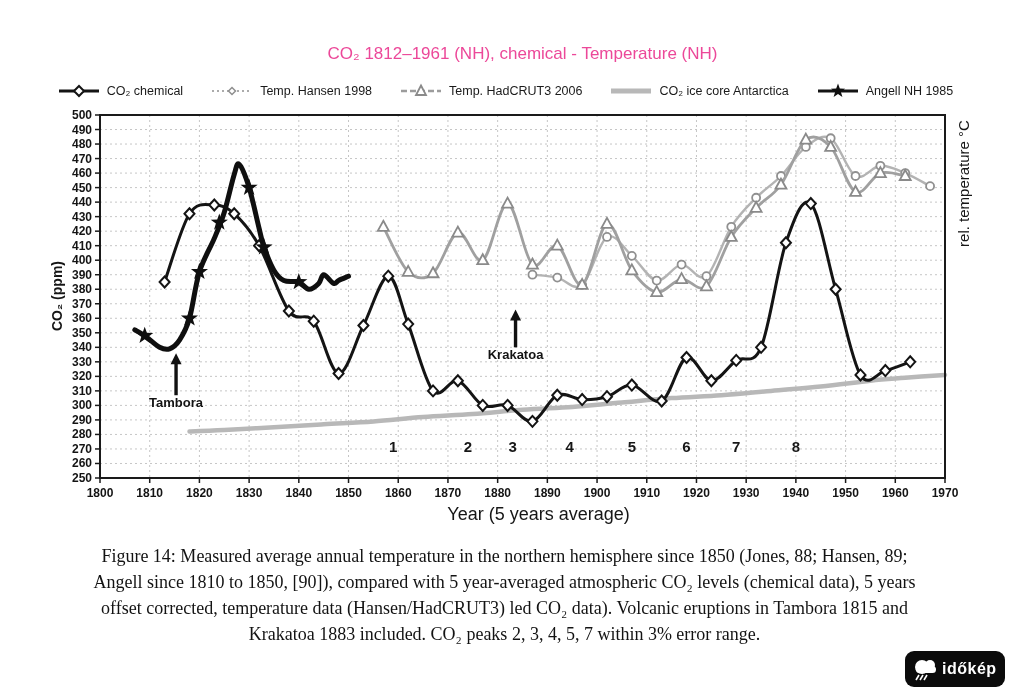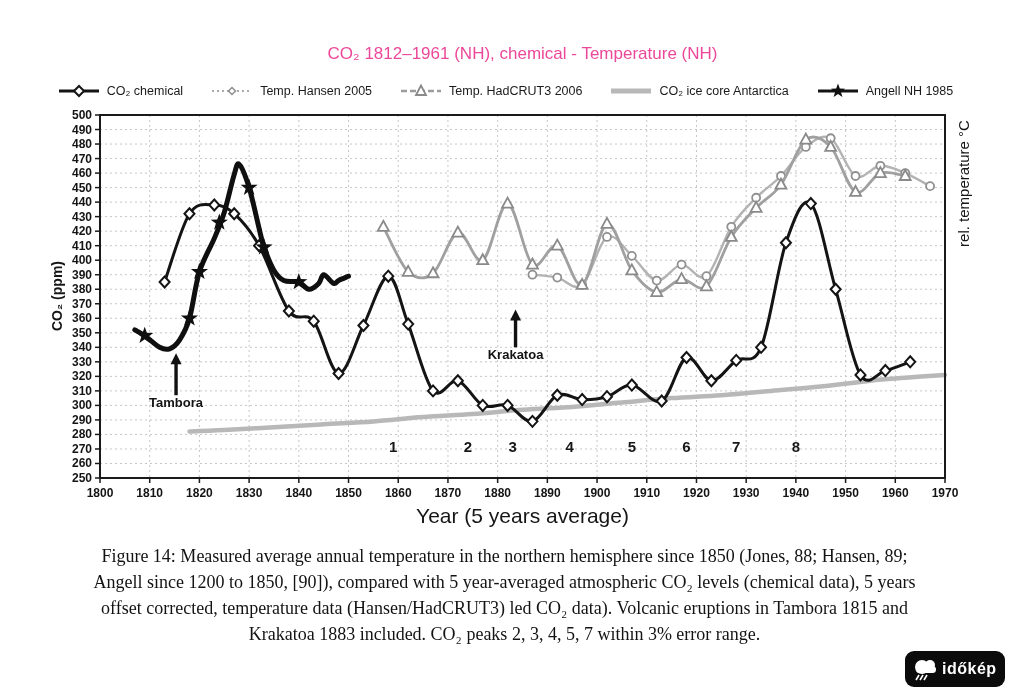--- a/index.html
+++ b/index.html
@@ -6,21 +6,21 @@
   body{width:1009px;height:692px;position:relative;overflow:hidden;
        font-family:"Liberation Sans",sans-serif;color:#141414;}
   .abs{position:absolute;}
   #chart-title{top:44px;left:100px;width:845px;text-align:center;font-size:17px;color:#ec4899;}
   #legend{top:83px;left:55px;width:900px;display:flex;justify-content:center;align-items:center;gap:27px;}
   .legend-item{display:flex;align-items:center;gap:6px;font-size:12.5px;color:#1a1a1a;white-space:nowrap;justify-content:center;}
   .lmark{display:inline-block;width:44px;height:16px;}
   #chart-svg{top:0;left:0;}
   .axis-label{font-size:14px;font-weight:bold;color:#161616;text-align:center;}
   #y-label{top:288px;left:-43px;width:200px;transform:rotate(-90deg);}
-  #x-label{top:504px;left:100px;width:845px;font-weight:normal;font-size:21px;}
+  #x-label{top:504px;left:116px;width:845px;font-weight:normal;font-size:18px;}
   #y2-label{top:175px;left:833px;width:260px;transform:rotate(-90deg);font-weight:normal;font-size:15px;}
   #caption{top:543px;left:10px;width:989px;font-family:Liberation Serif, serif;
            font-size:18px;line-height:26px;color:#131313;text-align:center;}
   #logo{top:651px;left:905px;width:100px;height:36px;background:#0b0b0b;border-radius:9px;
         display:flex;align-items:center;justify-content:flex-start;padding:11px 6px;box-sizing:border-box;gap:3px;}
   #logo-text{color:#fff;font-weight:bold;font-size:16px;letter-spacing:0.5px;}
 </style>
 </head>
 <body>
 
@@ -32,21 +32,21 @@
           <line x1="2" y1="8" x2="42" y2="8" stroke="#141414" stroke-width="3"></line>
           <path d="M17,8L22,3L27,8L22,13Z" fill="#fff" stroke="#141414" stroke-width="2"></path>
         </svg></span>
     <span>CO₂ chemical</span>
   </div>
   <div class="legend-item">
     <span class="lmark" id="lm1"><svg width="44" height="16" viewBox="0 0 44 16">
           <line x1="2" y1="8" x2="42" y2="8" stroke="#ababab" stroke-width="2" stroke-dasharray="2,3"></line>
           <path d="M18.5,8L22,4.5L25.5,8L22,11.5Z" fill="#fff" stroke="#8f8f8f" stroke-width="1.5"></path>
         </svg></span>
-    <span>Temp. Hansen 2005</span>
+    <span>Temp. Hansen 1998</span>
   </div>
   <div class="legend-item">
     <span class="lmark" id="lm2"><svg width="44" height="16" viewBox="0 0 44 16">
           <line x1="2" y1="8" x2="42" y2="8" stroke="#9c9c9c" stroke-width="2.4" stroke-dasharray="6,3"></line>
           <path d="M22,2.5L27,12L17,12Z" fill="#fff" stroke="#8a8a8a" stroke-width="1.8"></path>
         </svg></span>
     <span>Temp. HadCRUT3 2006</span>
   </div>
   <div class="legend-item">
     <span class="lmark" id="lm3"><svg width="44" height="16" viewBox="0 0 44 16">
@@ -306,21 +306,21 @@
     </g>
     <rect x="100" y="115" width="845" height="363" fill="none" stroke="#1a1a1a" stroke-width="2"></rect>
   </svg>
 
 <div class="abs axis-label" id="y-label">CO₂ (ppm)</div>
 <div class="abs axis-label" id="x-label">Year (5 years average)</div>
 <div class="abs axis-label" id="y2-label">rel. temperature °C</div>
 
 <div class="abs" id="caption">
   <div>Figure 14: Measured average annual temperature in the northern hemisphere since 1850 (Jones, 88; Hansen, 89;</div>
-  <div>Angell since 1200 to 1850, [90]), compared with 5 year-averaged atmospheric CO₂ levels (chemical data), 5 years</div>
+  <div>Angell since 1810 to 1850, [90]), compared with 5 year-averaged atmospheric CO₂ levels (chemical data), 5 years</div>
   <div>offset corrected, temperature data (Hansen/HadCRUT3) led CO₂ data). Volcanic eruptions in Tambora 1815 and</div>
   <div>Krakatoa 1883 included. CO₂ peaks 2, 3, 4, 5, 7 within 3% error range.</div>
 </div>
 
 <div class="abs" id="logo">
   <svg width="28" height="26" viewBox="0 0 28 26">
     <circle cx="11" cy="11" r="7" fill="#ffffff"></circle>
     <circle cx="19" cy="9" r="5" fill="#ffffff"></circle>
     <rect x="5" y="10" width="20" height="7" rx="3.5" fill="#ffffff"></rect>
     <line x1="8" y1="19" x2="5" y2="24" stroke="#ffffff" stroke-width="1.6"></line>

